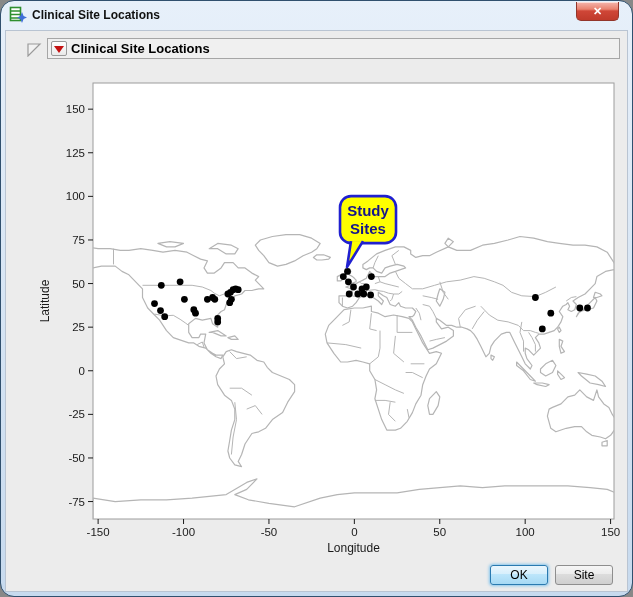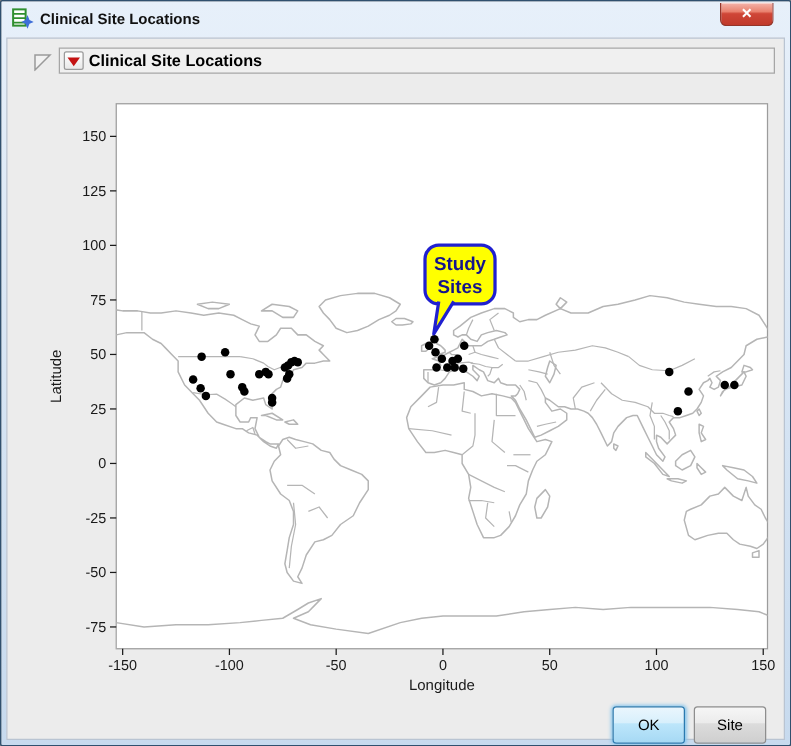--- a/index.html
+++ b/index.html
@@ -1,18 +1,18 @@
 <!DOCTYPE html>
 <html><head>
 <meta charset="utf-8">
 <style>
   html,body{margin:0;padding:0;background:#888;font-family:"Liberation Sans",sans-serif;}
   .window{position:relative;width:633px;height:597px;
     background:linear-gradient(#e7f0fa,#c7daee);
-    border:1px solid #30506e;border-radius:2px;box-sizing:border-box;overflow:hidden;}
+    border:1px solid #30506e;border-radius:14px;box-sizing:border-box;overflow:hidden;}
   .titlebar{position:absolute;left:0;top:0;width:100%;height:29px;}
   .app-icon{position:absolute;left:8px;top:5px;width:18px;height:18px;}
   .window-title{position:absolute;left:31px;top:7px;font-size:12px;font-weight:bold;color:#111;}
   .close-btn{position:absolute;left:575px;top:1px;width:43px;height:19px;
     background:linear-gradient(#f5b6ad,#e9826f 40%,#cf4637 50%,#c03a2b);
     border:1px solid #93352a;border-top:none;border-radius:0 0 5px 5px;
     color:#fff;font-weight:bold;font-size:11px;line-height:16px;text-align:center;
     box-shadow:inset 0 1px 0 rgba(255,255,255,.55);padding:0;cursor:default;}
   .client{position:absolute;left:4px;right:4px;top:29px;bottom:4px;
     background:#ececec;border:1px solid #b9c4d2;box-sizing:border-box;}
@@ -20,21 +20,21 @@
   .disclosure{position:absolute;left:20px;top:10px;width:16px;height:16px;}
   .panel-header{position:absolute;left:41px;top:7px;width:573px;height:21px;
     background:#f0f0f0;border:1px solid #a6a6a6;box-sizing:border-box;}
   .menu-btn{position:absolute;left:3px;top:2px;width:16px;height:15px;
     background:linear-gradient(#ffffff,#e9e9e9);border:1px solid #9a9a9a;border-radius:2px;
     padding:0;line-height:0;}
   .panel-title{position:absolute;left:23px;top:2px;font-size:13px;font-weight:bold;color:#000;}
   
   .plot-svg{position:absolute;left:26px;top:41px;}
   
-  .btn{position:absolute;width:58px;height:30px;font-size:12px;color:#000;
+  .btn{position:absolute;width:58px;height:20px;font-size:12px;color:#000;
     border-radius:3px;padding:0;text-align:center;cursor:default;
     font-family:"Liberation Sans",sans-serif;}
   .btn-ok{left:484px;top:534px;background:linear-gradient(#eaf6fd,#d7effc 45%,#bde6fb 46%,#a6d9f4);
     border:1px solid #2a7ab0;box-shadow:0 0 3px 1px #86c5ec;}
   .btn-help{left:549px;top:534px;background:linear-gradient(#f6f6f6,#ebebeb 45%,#dcdcdc 46%,#cfcfcf);
     border:1px solid #8e8e8e;}
   svg text{font-family:"Liberation Sans",sans-serif;}
 </style>
 </head>
 <body>

